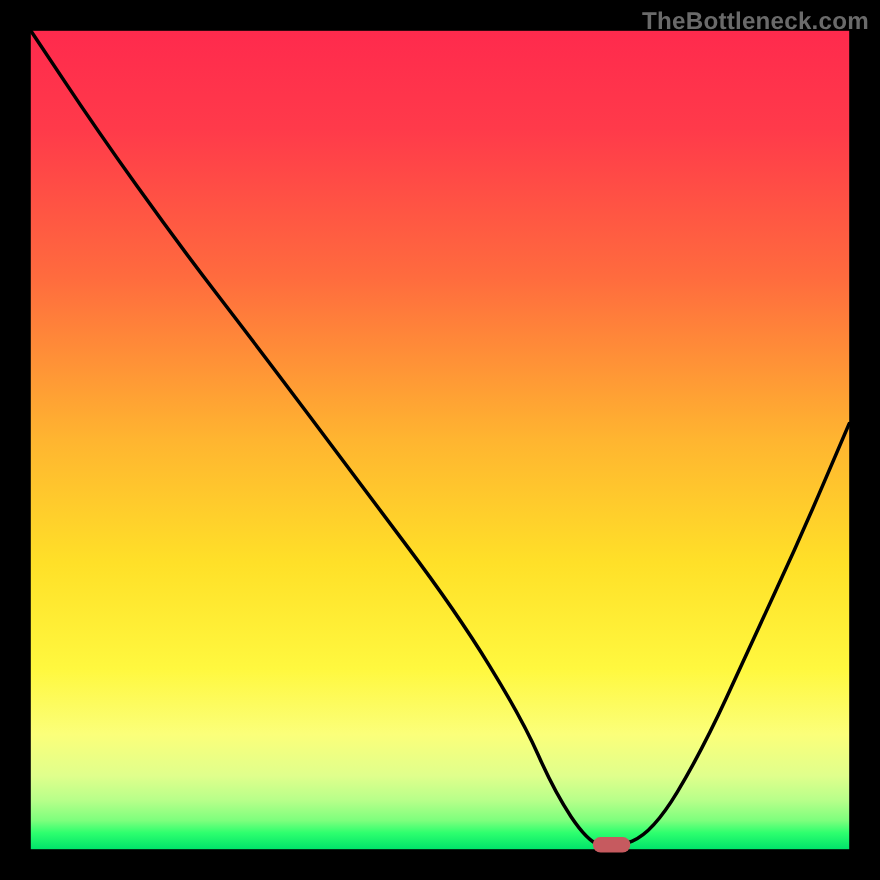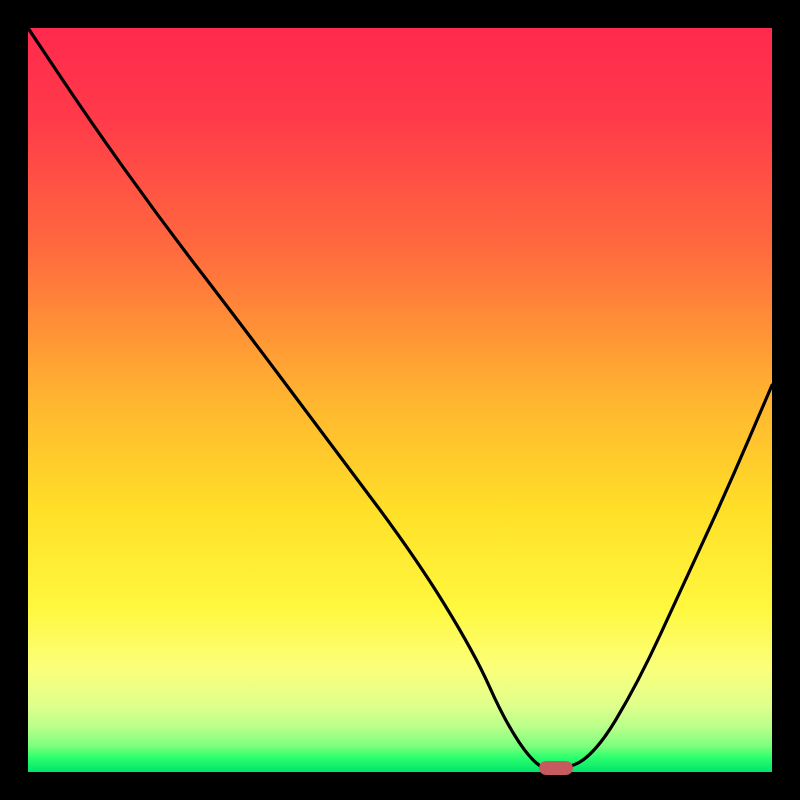--- a/index.html
+++ b/index.html
@@ -64,20 +64,21 @@
     border-radius: 7px;
     background: #c65a5f;
     transform: translate(-50%, -50%);
   }
 </style>
 </head>
 <body>
 
 <div class="canvas">
 
+  <div class="watermark">TheBottleneck.com</div>
 
   <div class="plot-area">
 
     <svg class="curve" viewBox="0 0 744 744" preserveAspectRatio="none">
       <path id="curve-path" fill="none" stroke="#000" stroke-width="3.2" stroke-linecap="round" stroke-linejoin="round" d="M 0.0 0.0 Q 0.0 0.0 29.8 44.6 Q 59.5 89.3 96.7 141.4 Q 133.9 193.4 171.1 241.8 Q 208.3 290.2 253.0 349.7 Q 297.6 409.2 342.2 468.7 Q 386.9 528.2 416.6 576.6 Q 446.4 625.0 461.3 658.4 Q 476.2 691.9 491.0 714.2 Q 505.9 736.6 517.1 740.3 Q 528.2 744.0 546.8 736.6 Q 565.4 729.1 587.8 691.9 Q 610.1 654.7 632.4 606.4 Q 654.7 558.0 677.0 509.6 Q 699.4 461.3 721.7 409.2 T 744.0 357.1"></path>
     </svg>
 
     <div id="marker" class="marker" style="left: 528.24px; top: 739.536px;"></div>
 
   </div>

